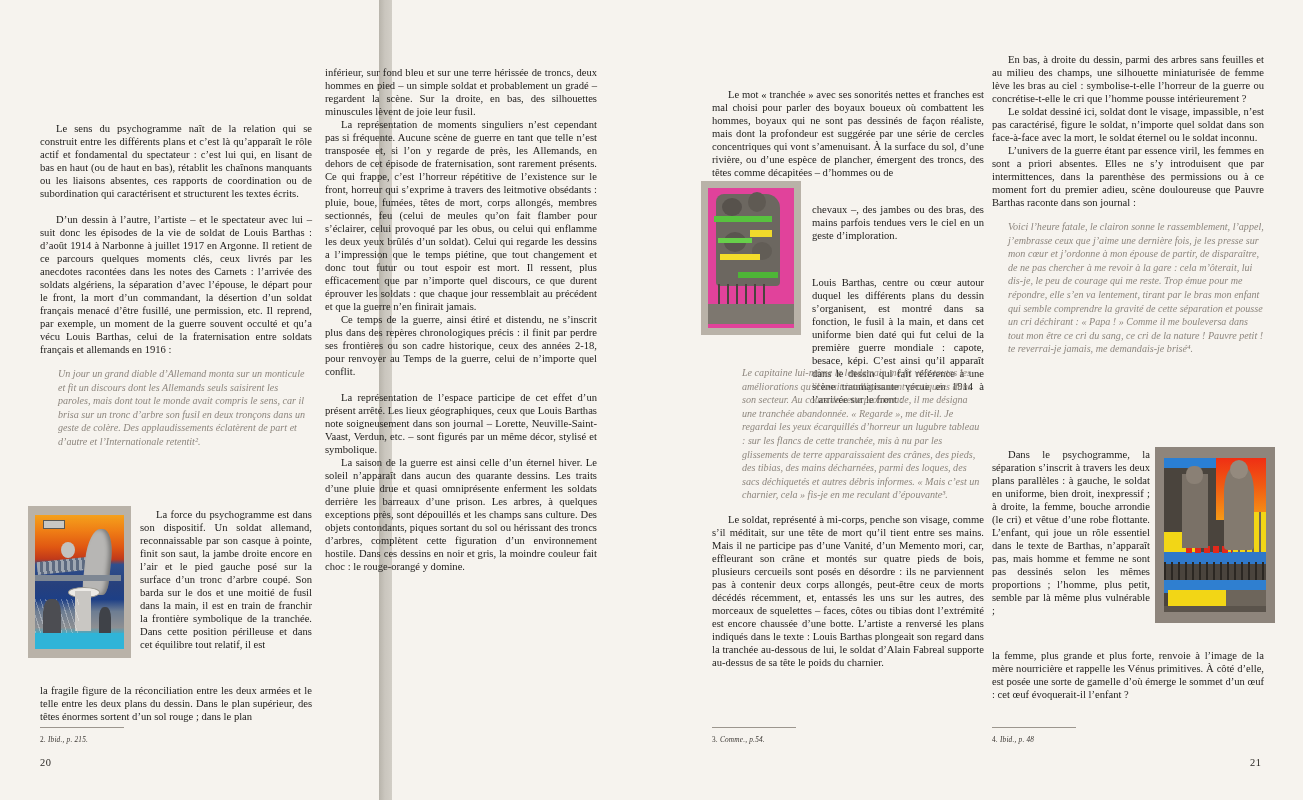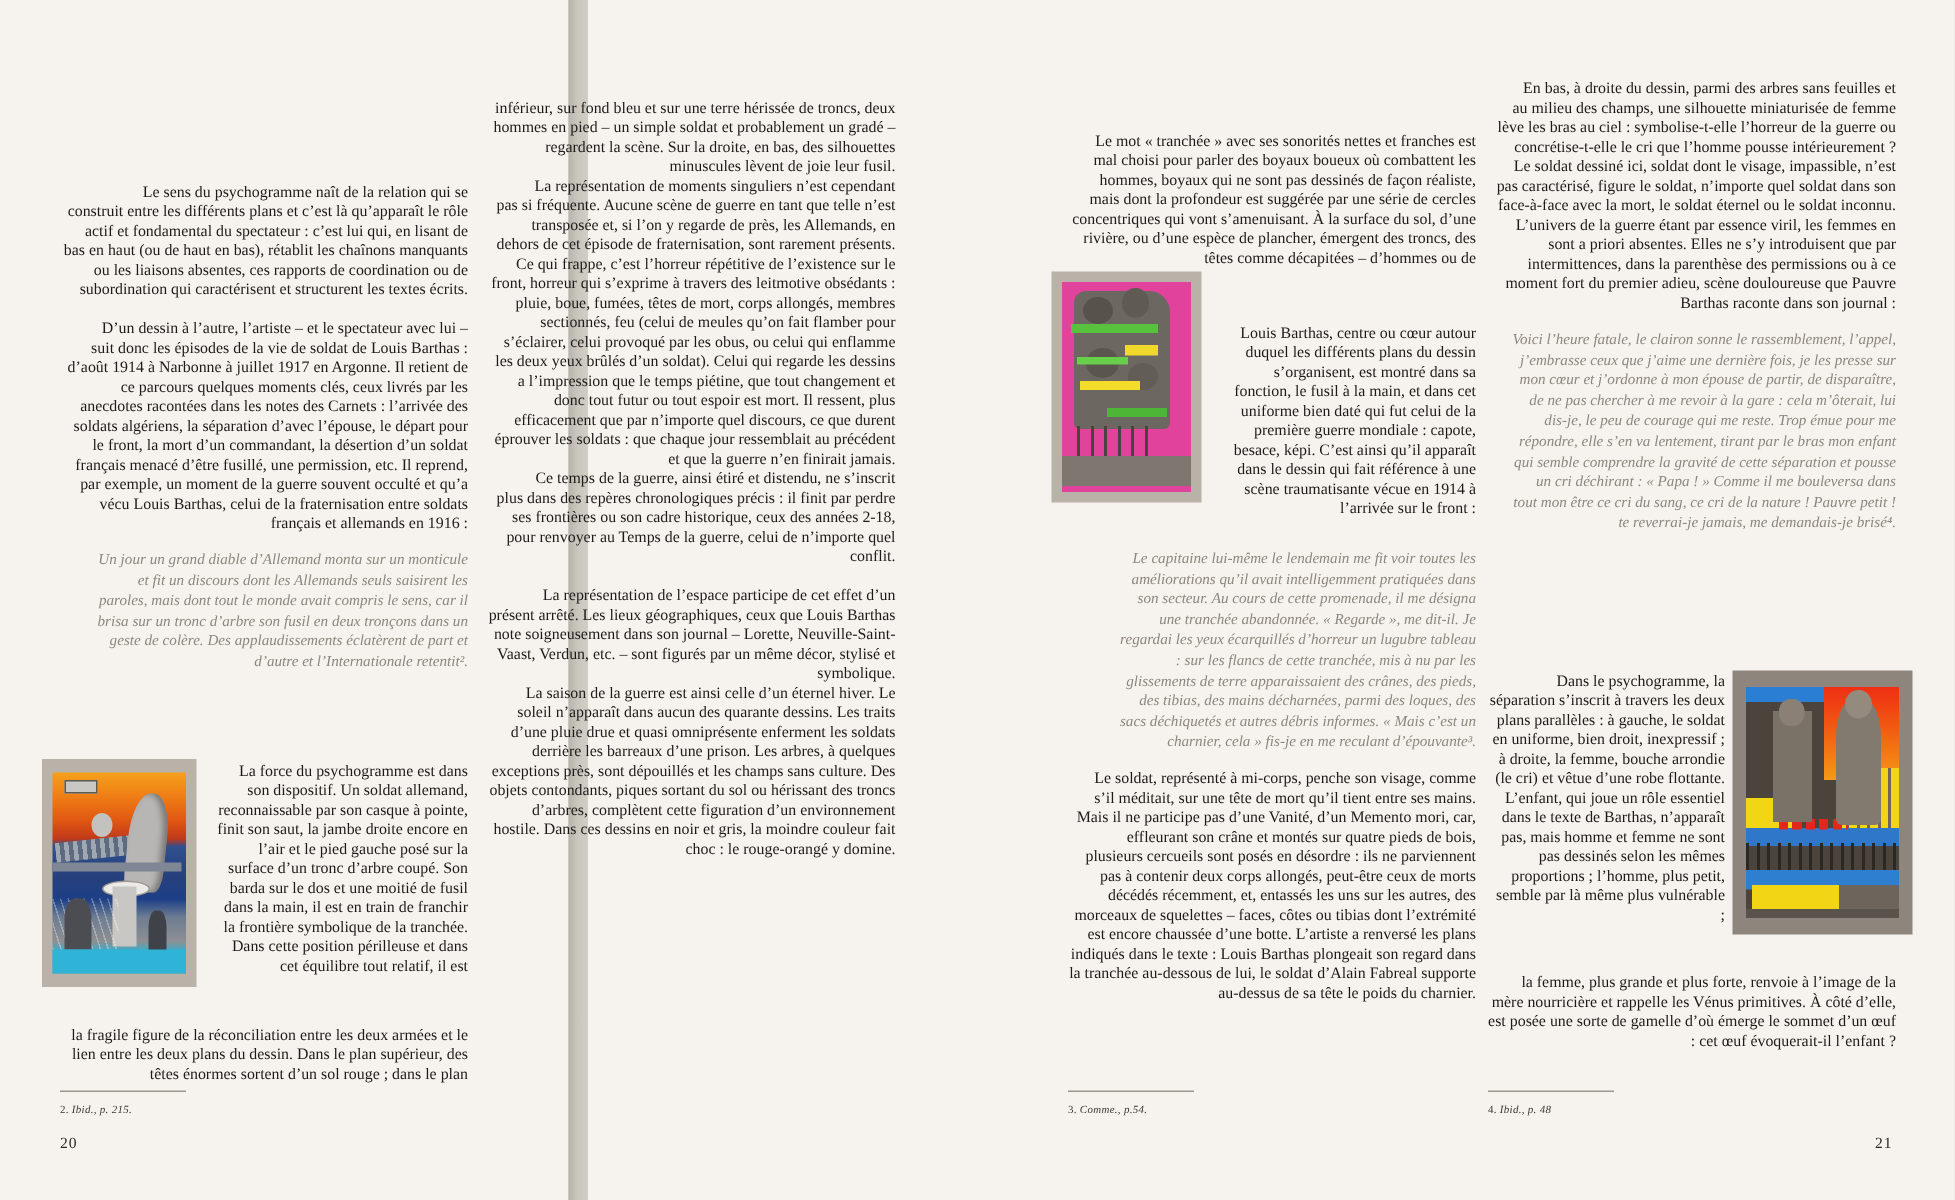--- a/index.html
+++ b/index.html
@@ -45,21 +45,20 @@
     font-size: 10.6px;
     line-height: 13.0px;
     color: #1d1b19;
     text-align: justify;
     -webkit-hyphens: none;
     hyphens: none;
   }
   .col p {
     margin: 0;
     text-indent: 16px;
-    text-align: right;
   }
   .col p.noindent { text-indent: 0; margin-top: 21px; }
 
   
   .quote {
     color: #8d867e;
     font-style: italic;
     font-size: 10.1px;
     line-height: 13.6px;
     text-align: left;
@@ -291,21 +290,21 @@
       <span class="shape darkfig"></span>
       <span class="shape darkfig2"></span>
       <span class="shape cyanband"></span>
     </div>
   </div>
 
   <div class="col" style="left:140px; top:508px; width:172px;">
     <p>La force du psychogramme est dans son dispositif. Un soldat allemand, reconnaissable par son casque à pointe, finit son saut, la jambe droite encore en l’air et le pied gauche posé sur la surface d’un tronc d’arbre coupé. Son barda sur le dos et une moitié de fusil dans la main, il est en train de franchir la frontière symbolique de la tranchée. Dans cette position périlleuse et dans cet équilibre tout relatif, il est</p>
   </div>
   <div class="col" style="left:40px; top:663px; width:272px;">
-    <p class="noindent">la fragile figure de la réconciliation entre les deux armées et le lien entre les deux plans du dessin. Dans le plan supérieur, des têtes énormes sortent d’un sol rouge ; dans le plan</p>
+    <p class="noindent">la fragile figure de la réconciliation entre les deux armées et le telle entre les deux plans du dessin. Dans le plan supérieur, des têtes énormes sortent d’un sol rouge ; dans le plan</p>
   </div>
 
   <div class="footrule" style="left:40px; top:727px; width:84px;"></div>
   <div class="footnote" style="left:40px; top:735px;">
     <span class="num">2.</span>
     <span>Ibid., p. 215.</span>
   </div>
   <div class="folio" style="left:40px; top:757px;">20</div>
 
   <div class="col" style="left:325px; top:45px; width:272px;">
@@ -332,20 +331,21 @@
       <span class="shape g2"></span>
       <span class="shape g3"></span>
       <span class="shape y1"></span>
       <span class="shape y2"></span>
       <span class="shape post"></span>
       <span class="shape ground"></span>
     </div>
   </div>
 
   <div class="col" style="left:812px; top:182px; width:172px;">
+    <p class="noindent">chevaux –, des jambes ou des bras, des mains parfois tendues vers le ciel en un geste d’imploration.</p>
     <div class="spacer-md"></div>
     <p class="noindent">Louis Barthas, centre ou cœur autour duquel les différents plans du dessin s’organisent, est montré dans sa fonction, le fusil à la main, et dans cet uniforme bien daté qui fut celui de la première guerre mondiale : capote, besace, képi. C’est ainsi qu’il apparaît dans le dessin qui fait référence à une scène traumatisante vécue en 1914 à l’arrivée sur le front :</p>
   </div>
 
   <div class="col" style="left:712px; top:355px; width:272px;">
     <div class="quote" style="margin-left:30px;">
       <p>Le capitaine lui-même le lendemain me fit voir toutes les améliorations qu’il avait intelligemment pratiquées dans son secteur. Au cours de cette promenade, il me désigna une tranchée abandonnée. « Regarde », me dit-il. Je regardai les yeux écarquillés d’horreur un lugubre tableau : sur les flancs de cette tranchée, mis à nu par les glissements de terre apparaissaient des crânes, des pieds, des tibias, des mains décharnées, parmi des loques, des sacs déchiquetés et autres débris informes. « Mais c’est un charnier, cela » fis-je en me reculant d’épouvante³.</p>
     </div>
     <p>Le soldat, représenté à mi-corps, penche son visage, comme s’il méditait, sur une tête de mort qu’il tient entre ses mains. Mais il ne participe pas d’une Vanité, d’un Memento mori, car, effleurant son crâne et montés sur quatre pieds de bois, plusieurs cercueils sont posés en désordre : ils ne parviennent pas à contenir deux corps allongés, peut-être ceux de morts décédés récemment, et, entassés les uns sur les autres, des morceaux de squelettes – faces, côtes ou tibias dont l’extrémité est encore chaussée d’une botte. L’artiste a renversé les plans indiqués dans le texte : Louis Barthas plongeait son regard dans la tranchée au-dessous de lui, le soldat d’Alain Fabreal supporte au-dessus de sa tête le poids du charnier.</p>
   </div>

